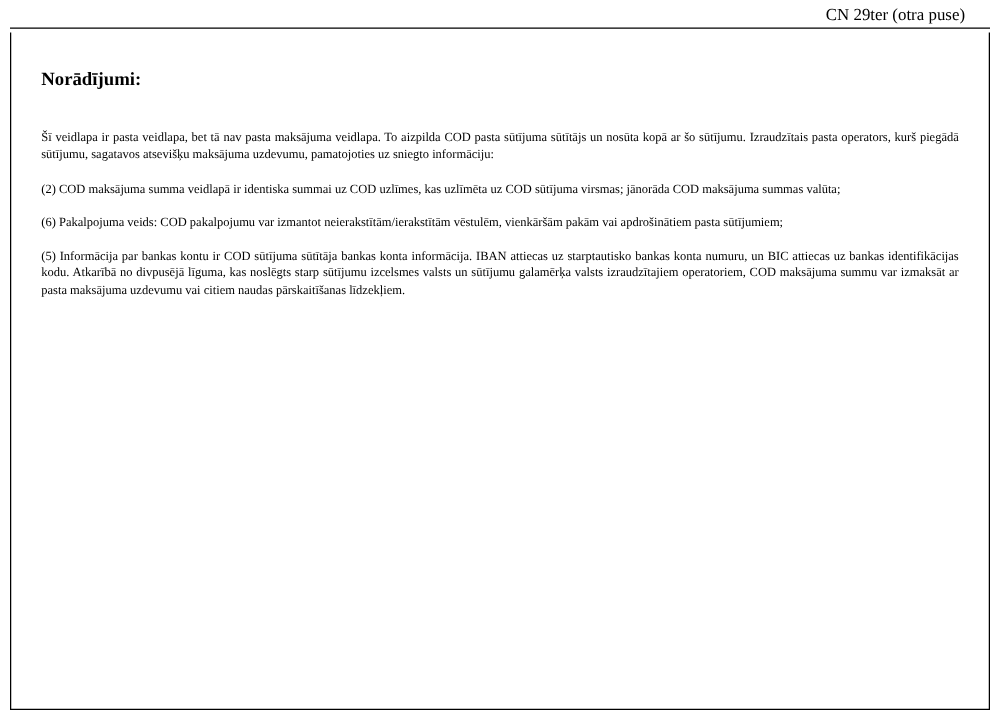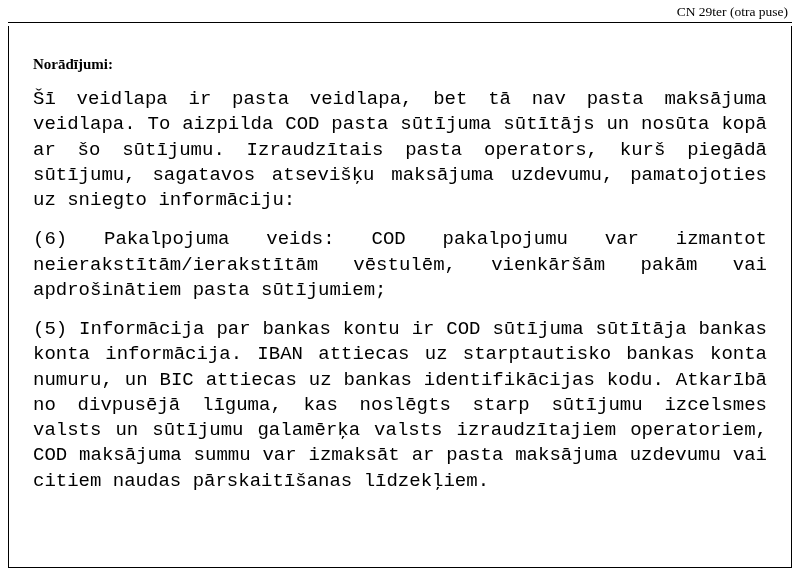--- a/index.html
+++ b/index.html
@@ -16,21 +16,21 @@
   }
   .page {
     position: relative;
     width: 800px;
     height: 574px;
     box-sizing: border-box;
   }
   .header-ref {
     position: absolute;
     top: 4px;
-    right: 12px;
+    right: 28px;
     font-size: 13.5px;
     font-family: "Liberation Serif", "DejaVu Serif", serif;
     color: #000;
     white-space: nowrap;
   }
   .rule-top {
     position: absolute;
     top: 22px;
     left: 8px;
     right: 8px;
@@ -44,30 +44,29 @@
     right: 8px;
     bottom: 6px;
     border: 1.5px solid #000;
     border-top: none;
     box-sizing: border-box;
     padding: 30px 24px 10px 24px;
   }
   .title {
     font-size: 15px;
     font-weight: bold;
-    margin: 0 0 14px 0;
+    margin: 0 0 31px 0;
     font-family: "Liberation Serif", "DejaVu Serif", serif;
   }
   .para {
-    font-size: 19px;
+    font-size: 10px;
     line-height: 1.33;
     text-align: justify;
     margin: 0 0 14px 0;
     hyphens: none;
-    font-family: Liberation Mono, monospace;
   }
   .para:last-child {
     margin-bottom: 0;
   }
 </style>
 </head>
 <body>
 
 <div class="page">
 
@@ -75,20 +74,21 @@
 
   <div class="rule-top"></div>
 
   <div class="doc-box">
 
     <div class="title">Norādījumi:</div>
 
     <p class="para">Šī veidlapa ir pasta veidlapa, bet tā nav pasta maksājuma veidlapa. To aizpilda COD pasta sūtījuma sūtītājs un nosūta kopā ar šo sūtījumu. Izraudzītais pasta operators, kurš piegādā sūtījumu, sagatavos atsevišķu maksājuma uzdevumu, pamatojoties uz sniegto informāciju:</p>
 
 
+    <p class="para">(2) COD maksājuma summa veidlapā ir identiska summai uz COD uzlīmes, kas uzlīmēta uz COD sūtījuma virsmas; jānorāda COD maksājuma summas valūta;</p>
 
 
     <p class="para">(6) Pakalpojuma veids: COD pakalpojumu var izmantot neierakstītām/ierakstītām vēstulēm, vienkāršām pakām vai apdrošinātiem pasta sūtījumiem;</p>
 
     <p class="para">(5) Informācija par bankas kontu ir COD sūtījuma sūtītāja bankas konta informācija. IBAN attiecas uz starptautisko bankas konta numuru, un BIC attiecas uz bankas identifikācijas kodu. Atkarībā no divpusējā līguma, kas noslēgts starp sūtījumu izcelsmes valsts un sūtījumu galamērķa valsts izraudzītajiem operatoriem, COD maksājuma summu var izmaksāt ar pasta maksājuma uzdevumu vai citiem naudas pārskaitīšanas līdzekļiem.</p>
 
   </div>
 </div>
 
 </body></html>

